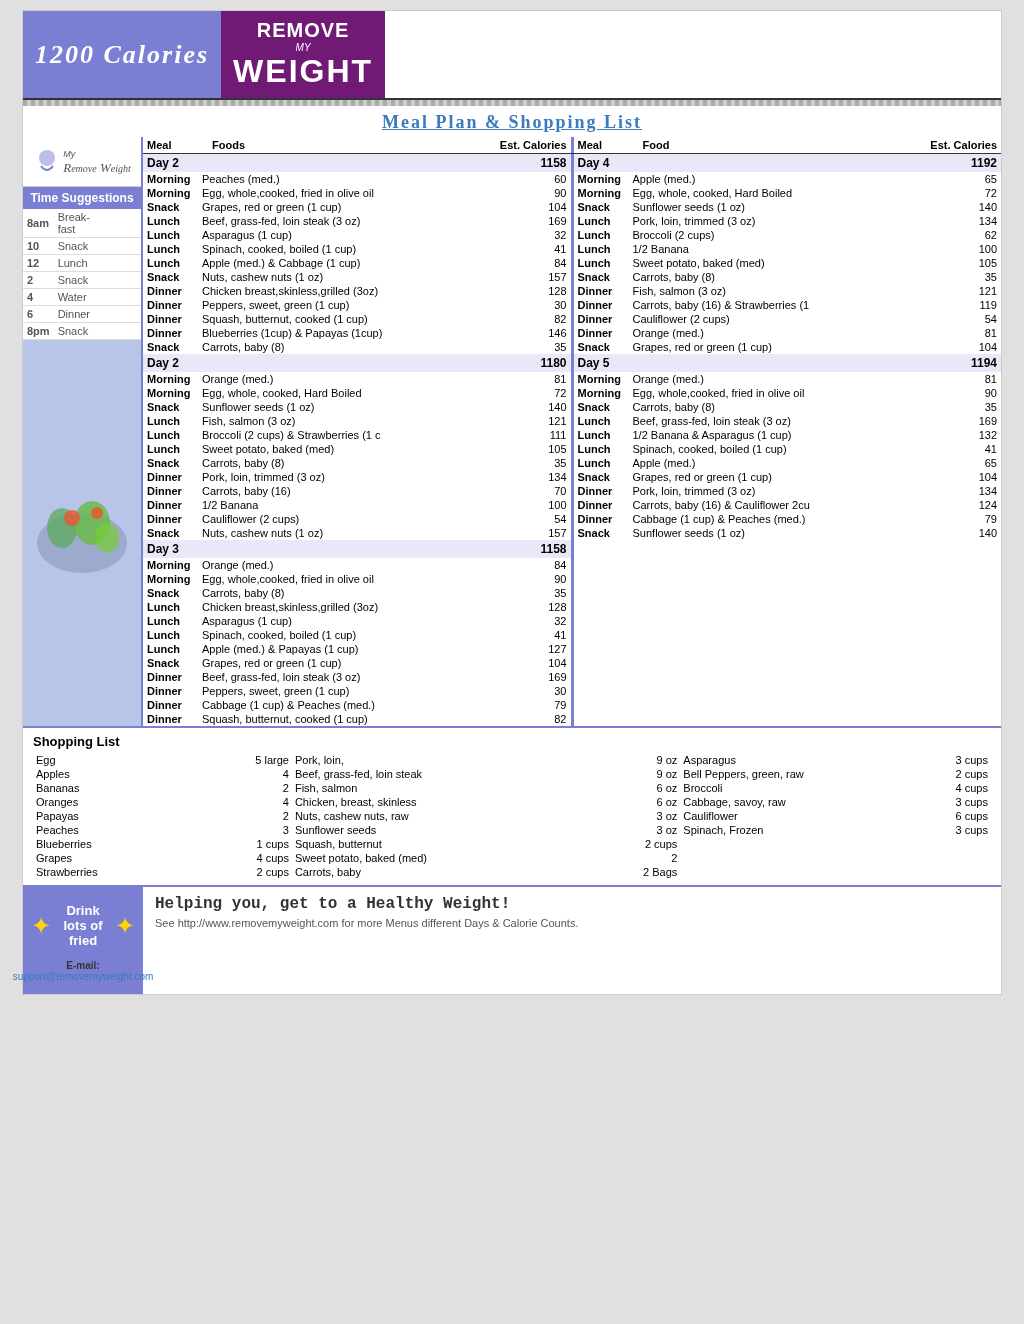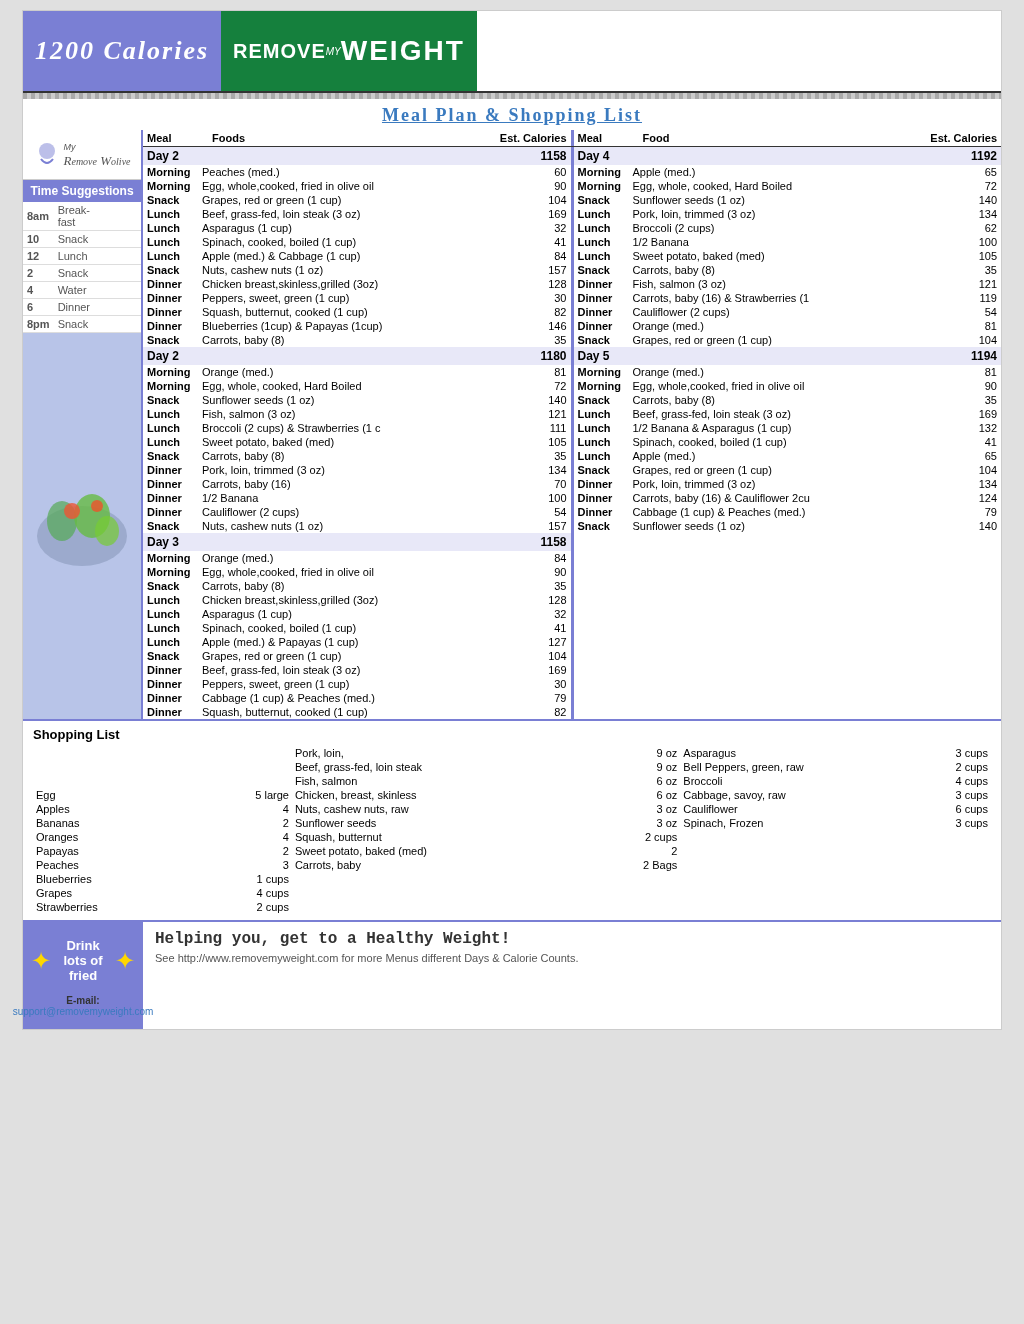--- a/index.html
+++ b/index.html
@@ -46,41 +46,41 @@
       border-left: 2px solid #7a7fd4;
       border-right: 2px solid #7a7fd4;
     }
     .header-center-text {
       font-size: 22px;
       font-style: italic;
       font-weight: bold;
       color: #333;
     }
     .header-right {
-      background: #15803d;
-      padding: 24px 12px;
-      display: flex;
-      flex-direction: row;
+      background: #701a75;
+      padding: 8px 12px;
+      display: flex;
+      flex-direction: column;
       align-items: center;
       justify-content: center;
       min-width: 130px;
     }
     .remove-text {
       font-size: 20px;
       font-weight: bold;
       color: #fff;
       letter-spacing: 1px;
     }
     .my-text {
       font-size: 10px;
       color: #fff;
       font-style: italic;
     }
     .weight-text {
-      font-size: 28px;
+      font-size: 32px;
       font-weight: bold;
       color: #fff;
       letter-spacing: 2px;
     }
     
     .meal-plan-title {
       text-align: center;
       font-size: 18px;
       font-weight: bold;
       color: #3a7abf;
@@ -240,21 +240,21 @@
     <div class="sidebar">
 
       <div class="sidebar-logo">
         <div style="display:flex;align-items:center;gap:2px;">
           <svg width="28" height="28" viewBox="0 0 28 28">
             <circle cx="14" cy="10" r="8" fill="#7a7fd4" opacity="0.5"></circle>
             <path d="M8 18 Q14 26 20 18" stroke="#7a7fd4" stroke-width="2" fill="none"></path>
           </svg>
           <div style="font-size:11px;font-style:italic;color:#555;line-height:1.2;">
             <span style="font-size:9px;">My</span><br>
-            <span style="font-size:13px;font-family:'Times New Roman',serif;">R<span style="font-size:10px;">emove</span> W<span style="font-size:10px;">olive</span></span>
+            <span style="font-size:13px;font-family:'Times New Roman',serif;">R<span style="font-size:10px;">emove</span> W<span style="font-size:10px;">eight</span></span>
           </div>
         </div>
       </div>
 
       <div class="time-suggestions">
         <div class="time-suggestions-title">Time Suggestions</div>
       </div>
       <table class="time-table">
         <tbody>
             <tr>
@@ -675,21 +675,21 @@
           </table>
         </div>
       </div>
     </div>
   </div>
 
   <div class="shopping-section">
     <div class="shopping-title">Shopping List</div>
     <div style="display:flex;gap:0;">
 
-      <div style="flex:1;margin-top:42px;">
+      <div style="flex:1;">
         <table style="width:100%;border-collapse:collapse;font-size:11px;">
           <tbody id="shopping-col1-body">
               <tr>
     <td style="padding:1px 3px;">Egg</td>
     <td style="padding:1px 3px;text-align:right;">5 large</td>
   </tr>
               <tr>
     <td style="padding:1px 3px;">Apples</td>
     <td style="padding:1px 3px;text-align:right;">4</td>
   </tr>

